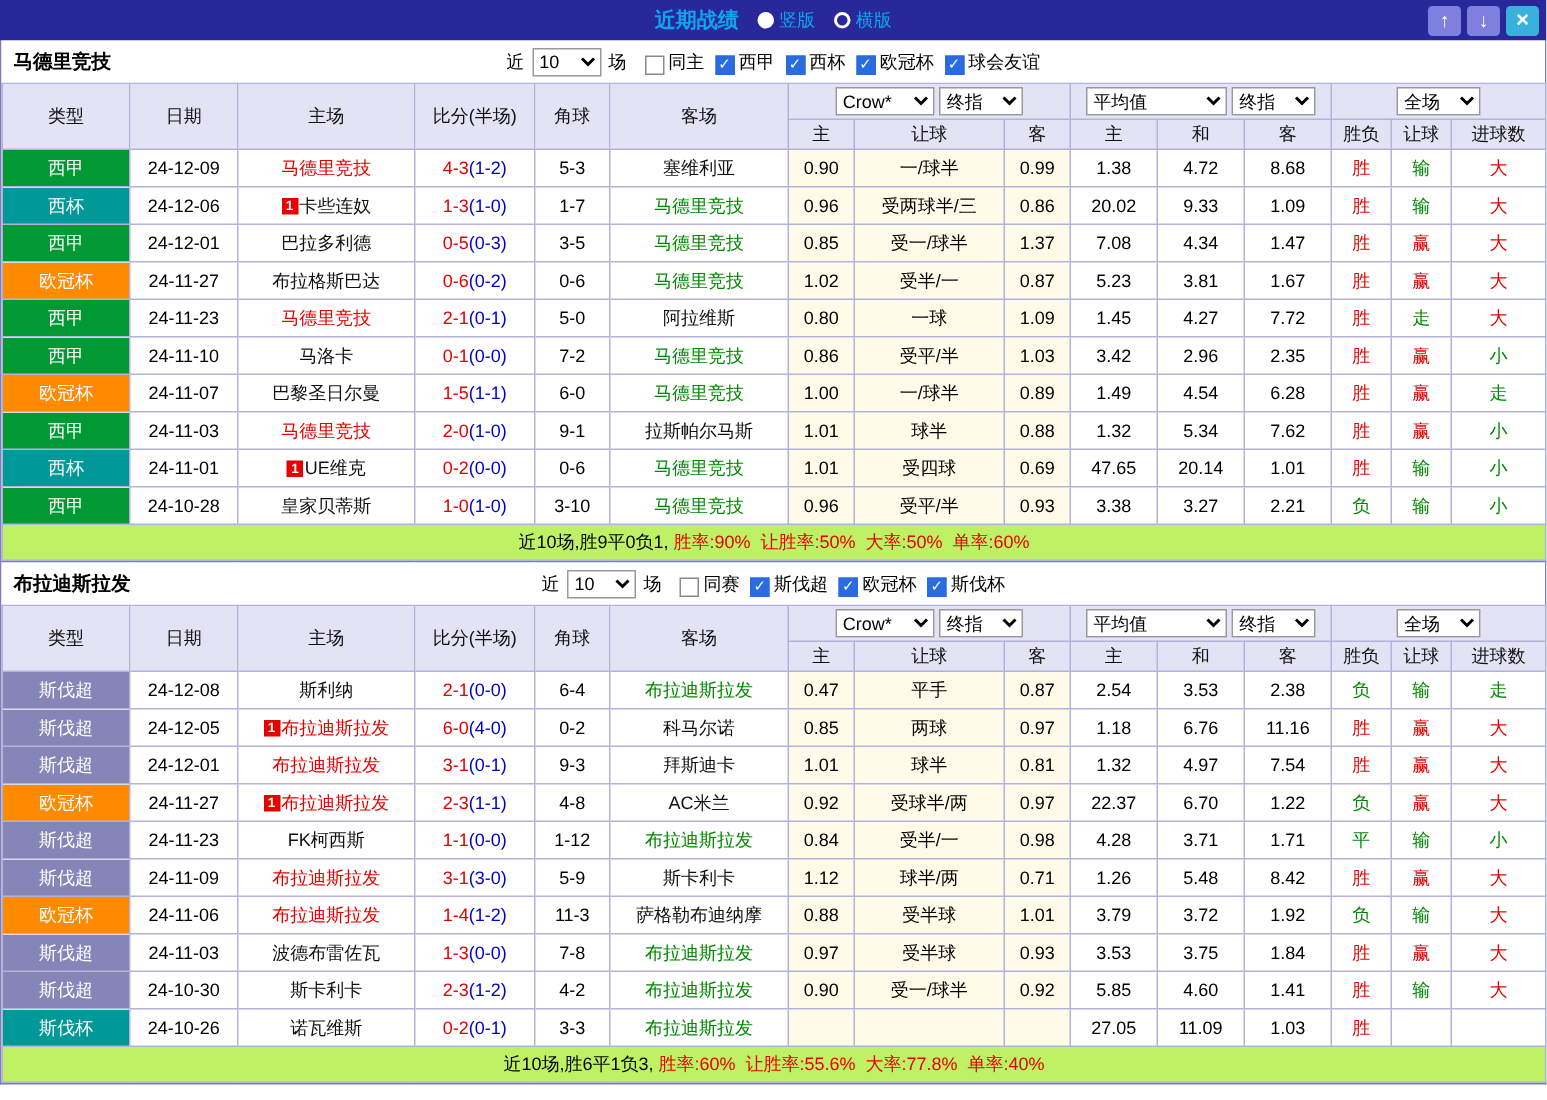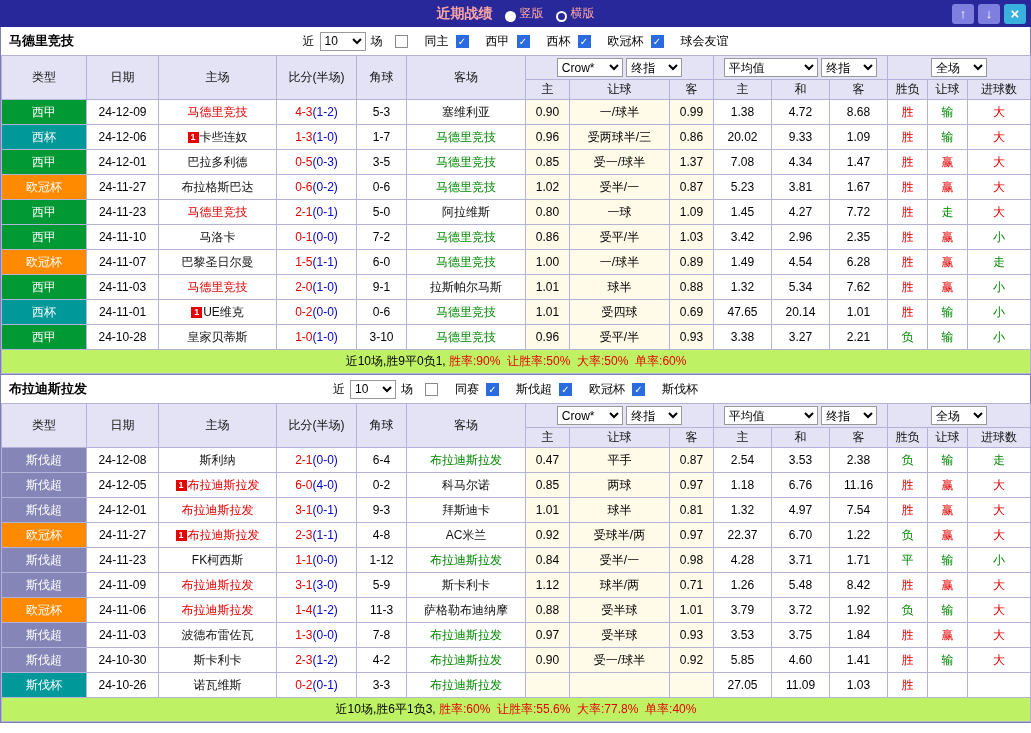--- a/index.html
+++ b/index.html
@@ -1,38 +1,38 @@
 <!DOCTYPE html>
 <html lang="zh" style="--topbar: #28289a; --headbg: #e3e3f5; --border: #b3b3d9; --outer: #7d7db8; --red: #e60000; --green: #008800; --blue: #0000cc; --cream: #fffbe8; --checkbox: #2b6be0; --btn: #7f7fe0; --btn_close: #3ab0dc; --card: #e60000;"><head>
 <meta charset="utf-8">
 <style>
   *{box-sizing:border-box;margin:0;padding:0}
   html,body{width:1031px;height:733px;overflow:hidden;background:#fff;
     font-family:"Liberation Sans","DejaVu Sans",sans-serif;font-size:12px;color:#000}
   .topbar{height:27px;background:var(--topbar);position:relative;display:flex;align-items:center}
-  .topbar-center{position:absolute;left:0;right:0;display:flex;justify-content:center;align-items:center;gap:12px;color:#fca5a5}
+  .topbar-center{position:absolute;left:0;right:0;display:flex;justify-content:center;align-items:center;gap:12px;color:#0ea5e9}
   .topbar-title{font-weight:bold;font-size:14px}
-  .radio{display:inline-flex;align-items:flex-end;gap:4px;cursor:pointer}
+  .radio{display:inline-flex;align-items:center;gap:4px;cursor:pointer}
   .radio-circle{width:11px;height:11px;border-radius:50%;background:#fff;display:inline-block;position:relative}
   .radio-circle.sel::after{content:"";position:absolute;left:2px;top:2px;right:2px;bottom:2px;background:var(--topbar);border-radius:50%}
   .topbar-btns{position:absolute;right:5px;display:flex;gap:4px}
   .tb-btn{width:22px;height:20px;border-radius:3px;background:var(--btn);color:#fff;display:flex;align-items:center;justify-content:center;font-size:13px;font-weight:bold;cursor:pointer}
   .tb-btn.close{background:var(--btn_close);font-size:15px}
   .panel{border-left:1px solid var(--outer);border-right:1px solid var(--outer);border-bottom:1px solid var(--outer)}
   .panel-head{height:28px;position:relative;display:flex;align-items:center;background:#fff}
   .team-name{position:absolute;left:8px;font-weight:bold;font-size:13px}
   .filters{margin:0 auto;display:flex;align-items:center;gap:5px}
   select{height:19px;font-size:12px;border:1px solid #999;background:#fff}
   .sel-count{width:46px}
   .sel-book{width:66px}
   .sel-fin{width:56px}
   .sel-avg{width:94px}
   .sel-scope{width:56px}
   .cb-group{display:inline-flex;align-items:center}
-  .cb-lab{display:inline-flex;align-items:center;gap:17px;margin-left:7px;cursor:pointer}
+  .cb-lab{display:inline-flex;align-items:flex-end;gap:3px;margin-left:7px;cursor:pointer}
   .cbx{width:13px;height:13px;border:1px solid #8a8a8a;background:#fff;font-size:10px;line-height:11px;text-align:center;color:#fff;display:inline-block}
   .cbx.on{background:var(--checkbox);border-color:var(--checkbox)}
   table{width:1029px;border-collapse:collapse;table-layout:fixed}
   th,td{border:1px solid var(--border);text-align:center;padding:0;overflow:hidden;white-space:nowrap;font-size:12px}
   thead th{background:var(--headbg);font-weight:normal;color:#111}
   thead tr.ctrl th{height:24px}
   thead tr.sub th{height:20px}
   tbody td{height:25px;background:#fff}
   tbody td:nth-child(7),tbody td:nth-child(8),tbody td:nth-child(9){background:var(--cream)}
   tbody td.league-cell{color:#fff}

